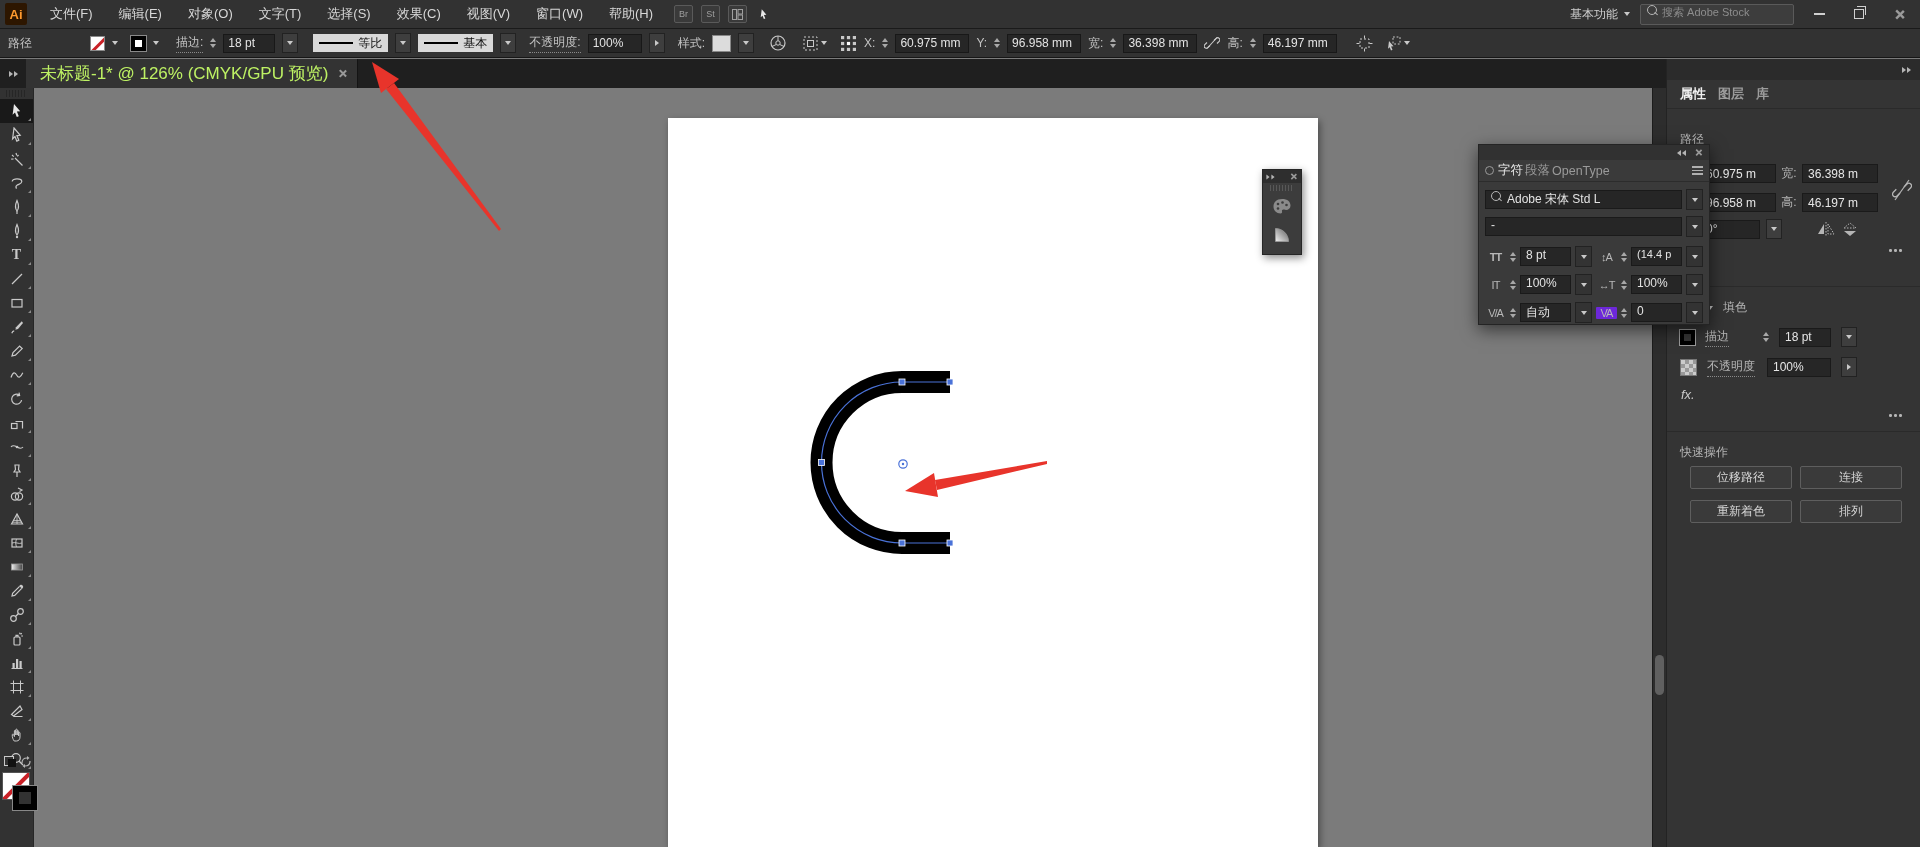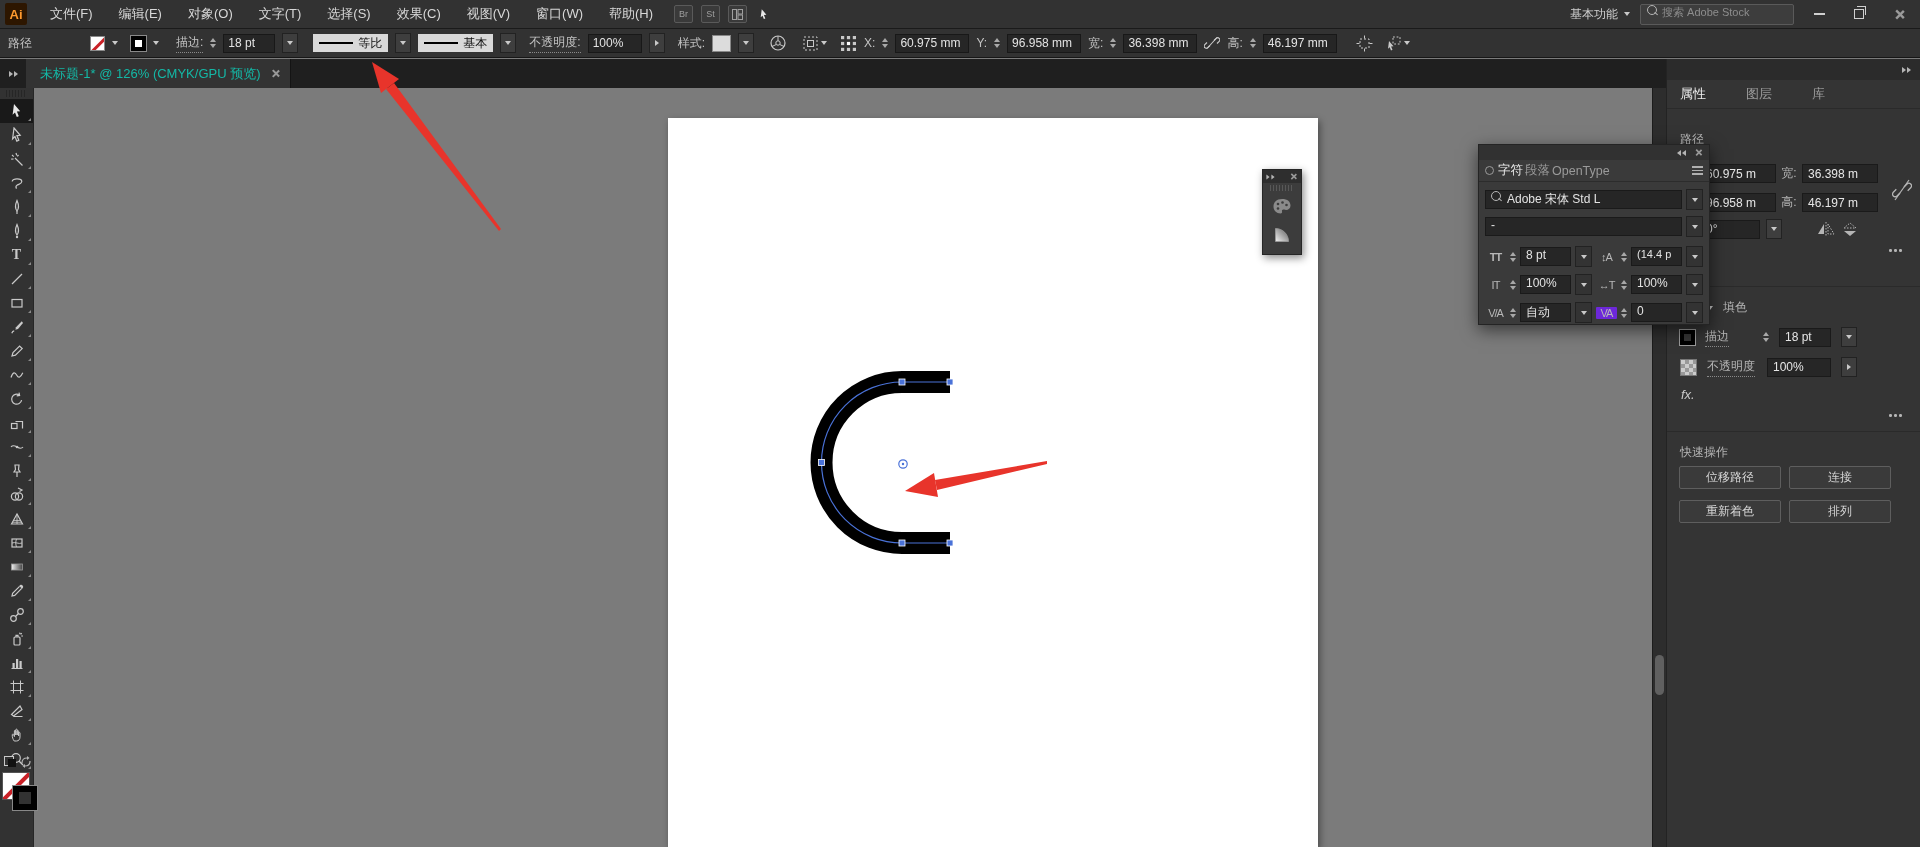--- a/index.html
+++ b/index.html
@@ -32,21 +32,21 @@
   .tri-u{width:0;height:0;border-left:3px solid transparent;border-right:3px solid transparent;border-bottom:4px solid #c9c9c9;}
   .tri-r{width:0;height:0;border-top:3.5px solid transparent;border-bottom:3.5px solid transparent;border-left:4.5px solid #b5b5b5;}
   .tri-l{width:0;height:0;border-top:3.5px solid transparent;border-bottom:3.5px solid transparent;border-right:4.5px solid #b5b5b5;}
   .stepper{display:flex;flex-direction:column;gap:2px;align-items:center;}
   .stepper .tri-u{border-bottom-color:#a8a8a8;}
   .stepper .tri-d{border-left-width:3px;border-right-width:3px;border-top-width:4px;border-top-color:#a8a8a8;}
   .gearbtn{display:flex;align-items:center;gap:2px;}
   
   #tabrow{left:0;top:59px;width:1666px;height:29px;background:#1f1f1f;display:flex;align-items:center;z-index:15;}
   #toolbar-collapse{width:26px;display:flex;justify-content:center;}
-  #doc-tab{height:29px;background:#333333;border-right:1px solid #141414;display:flex;align-items:center;gap:10px;padding:0 10px 0 14px;color:#14b8a6;font-size:13px;}
+  #doc-tab{height:29px;background:#333333;border-right:1px solid #141414;display:flex;align-items:center;gap:10px;padding:0 10px 0 14px;color:#bef264;font-size:17px;}
   .xglyph{position:relative;width:9px;height:9px;display:inline-block;}
   .xglyph::before,.xglyph::after{content:"";position:absolute;left:4px;top:0;width:1.5px;height:9px;background:#9a9a9a;}
   .xglyph::before{transform:rotate(45deg);} .xglyph::after{transform:rotate(-45deg);}
   
   #toolbar{left:0;top:88px;width:33px;height:759px;background:#323232;border-right:1px solid #262626;z-index:15;}
   #toolbar .grip{height:7px;margin:2px 6px;background:repeating-linear-gradient(90deg,#262626 0 1px,transparent 1px 3px);}
   .tool{width:33px;height:24px;display:flex;align-items:center;justify-content:center;position:relative;}
   .tool.active{background:#191919;}
   .tool svg{display:block;}
   .tool .nub{position:absolute;right:2px;bottom:2px;width:0;height:0;border-left:3px solid transparent;border-bottom:3px solid #8a8a8a;}
@@ -59,21 +59,21 @@
   #mini-panel{left:1262px;top:169px;width:38px;height:84px;background:#3c3c3c;border:1px solid #262626;box-shadow:2px 3px 8px rgba(0,0,0,.45);z-index:30;}
   #mini-panel .hdr{height:13px;background:#2e2e2e;display:flex;align-items:center;justify-content:space-between;padding:0 3px;}
   #mini-panel .dots{height:6px;margin:2px 7px;background:repeating-linear-gradient(90deg,#585858 0 1px,transparent 1px 3px);}
   .mini-ic{width:38px;height:28px;display:flex;align-items:center;justify-content:center;}
   
   #vscroll{left:1652px;top:88px;width:14px;height:759px;background:#2d2d2d;border-left:1px solid #1c1c1c;z-index:15;}
   #vscroll .thumb{position:absolute;left:2px;top:567px;width:9px;height:40px;background:#606060;border-radius:5px;}
   
   #dock{left:1666px;top:59px;width:254px;height:788px;background:#343434;border-left:1px solid #232323;z-index:18;font-size:12px;}
   #dock-strip{height:21px;background:#2b2b2b;display:flex;align-items:center;justify-content:flex-end;padding-right:10px;}
-  #dock-tabs{height:28px;display:flex;align-items:center;gap:40px;padding-left:13px;border-bottom:1px solid #2a2a2a;}
+  #dock-tabs{height:28px;display:flex;align-items:center;gap:12px;padding-left:13px;border-bottom:1px solid #2a2a2a;font-weight:bold;}
   .dock-tab{color:#9c9c9c;font-size:13px;}
   .dock-tab.active{color:#efefef;}
   .plabel{color:#b5b5b5;}
   .pfield{background:#262626;border:1px solid #1a1a1a;height:17px;display:flex;align-items:center;padding:0 5px;color:#e6e6e6;}
   .dock-sec-div{position:absolute;left:0;width:254px;height:1px;background:#2a2a2a;}
   .dots3{display:flex;gap:2.5px;}
   .dots3 i{width:2.5px;height:2.5px;border-radius:50%;background:#b5b5b5;}
   .qa-btn{width:100px;height:21px;border:1px solid #5e5e5e;background:#3a3a3a;border-radius:2px;color:#d6d6d6;display:flex;align-items:center;justify-content:center;font-size:12px;}
   .checker{background-image:linear-gradient(45deg,#999 25%,transparent 25%,transparent 75%,#999 75%),linear-gradient(45deg,#999 25%,#ccc 25%,#ccc 75%,#999 75%);background-size:8px 8px;background-position:0 0,4px 4px;}
   
@@ -594,21 +594,21 @@
     </div>
     <div class="abs" style="left:14px;top:328px;color:#c9c9c9;font-style:italic;font-size:13px;"><span>fx.</span></div>
     <div class="abs dots3" style="left:222px;top:355px;">
         <i></i>
         <i></i>
         <i></i>
       </div>
     <div class="dock-sec-div" style="top:372px;"></div>
 
     <div class="abs" style="left:13px;top:385px;"><span class="plabel">快速操作</span></div>
-    <div id="qa-grid" class="abs" style="left:12px;top:407px;display:grid;grid-template-columns:100px 100px;grid-gap:11px 10px;">
+    <div id="qa-grid" class="abs" style="left:23px;top:407px;display:grid;grid-template-columns:100px 100px;grid-gap:11px 10px;">
         <div class="qa-btn">位移路径</div>
         <div class="qa-btn">连接</div>
         <div class="qa-btn">重新着色</div>
         <div class="qa-btn">排列</div>
       </div>
   </div>
 
   <div id="char-panel" class="abs">
     <div id="cp-hdr">
       <span class="dblarr">

